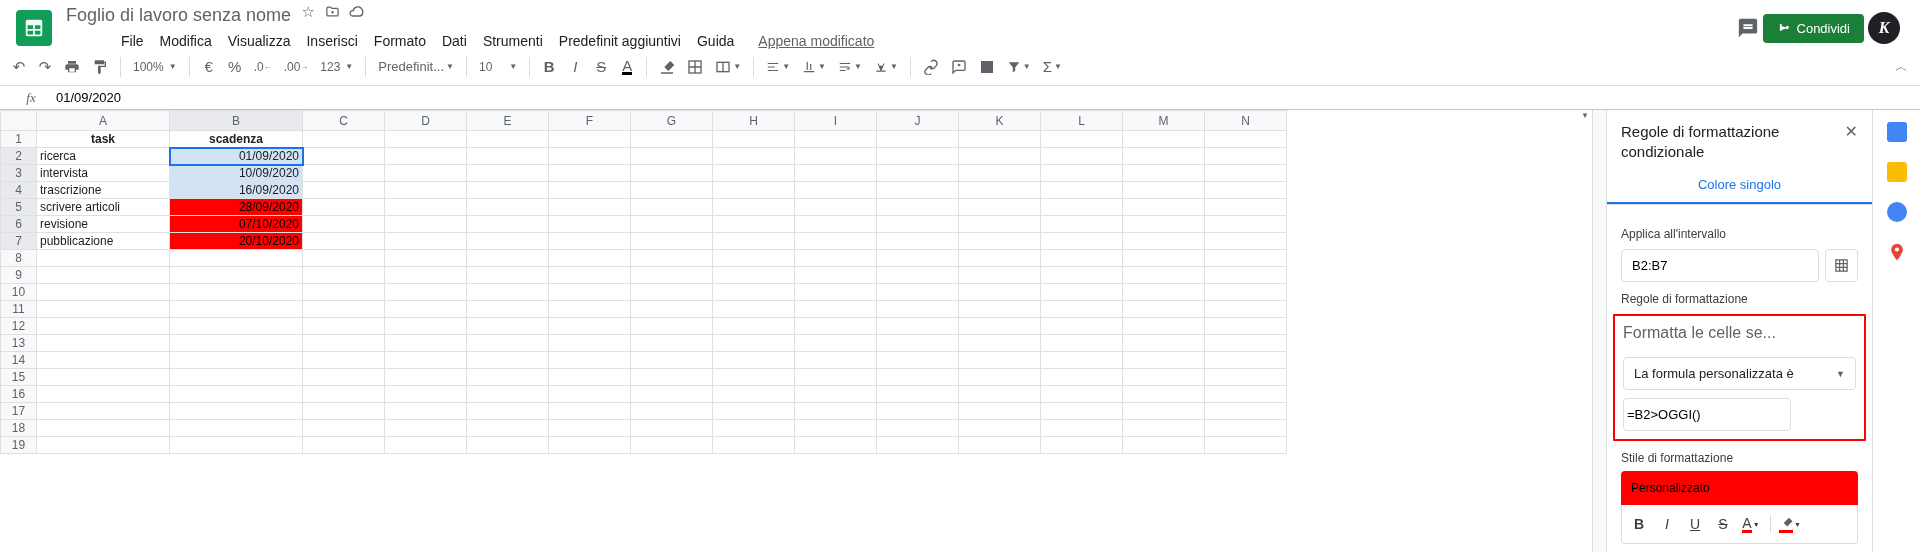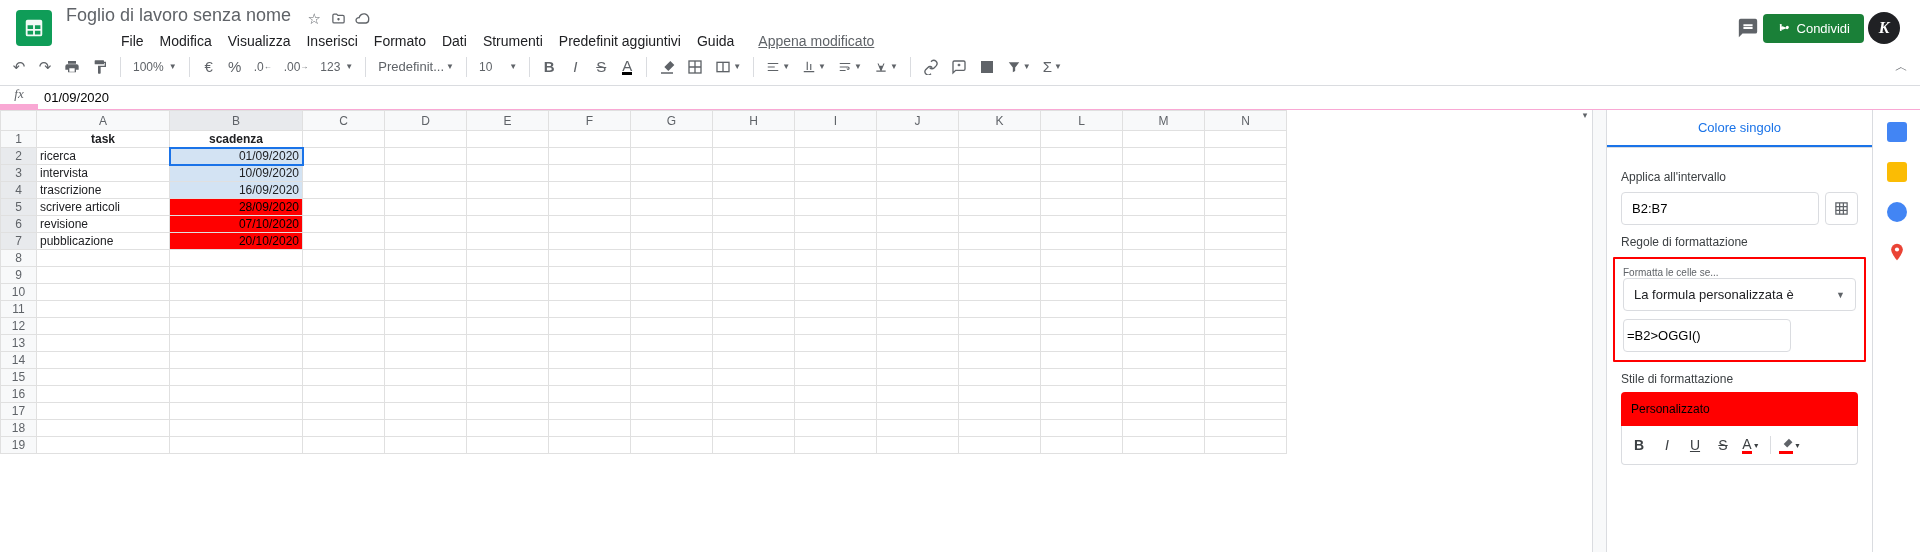--- a/index.html
+++ b/index.html
@@ -4,21 +4,21 @@
 <style>
 * { margin: 0; padding: 0; box-sizing: border-box; }
 body { font-family: Arial, "Google Sans", sans-serif; font-size: 13px; color: #202124; background: #fff; overflow: hidden; }
 .app { display: flex; flex-direction: column; height: 552px; width: 1920px; }
 
 
 .titlebar { display: flex; align-items: center; padding: 8px 8px 0 8px; height: 48px; }
 .logo { width: 36px; height: 36px; background: #0f9d58; border-radius: 4px; display: flex; align-items: center; justify-content: center; color: #fff; font-size: 16px; margin: 0 8px; }
 .logo svg { width: 22px; height: 28px; }
 .title-block { flex: 1; display: flex; flex-direction: column; }
-.title-row { display: flex; align-items: flex-end; gap: 8px; }
+.title-row { display: flex; align-items: flex-start; gap: 2px; }
 .doc-title { font-size: 18px; color: #5f6368; padding: 2px 6px; }
 .title-icons { display: flex; gap: 6px; }
 .title-icons .ticon { width: 18px; height: 18px; display: inline-flex; align-items: center; justify-content: center; color: #5f6368; font-size: 15px; }
 .right-actions { display: flex; align-items: center; gap: 4px; padding-right: 12px; }
 .chat-icon, .avatar { cursor: pointer; }
 .share-btn { background: #1a8038; color: #fff; border: none; border-radius: 4px; padding: 7px 14px; font-size: 13px; font-weight: 500; display: flex; align-items: center; gap: 6px; cursor: pointer; }
 .avatar { width: 32px; height: 32px; border-radius: 50%; background: #202124; color: #fff; display: flex; align-items: center; justify-content: center; font-weight: bold; font-size: 16px; font-style: italic; font-family: serif; }
 
 
 .menubar { display: flex; align-items: center; padding: 0 8px 0 54px; height: 26px; gap: 2px; }
@@ -29,21 +29,21 @@
 .toolbar { display: flex; align-items: center; padding: 4px 8px; height: 38px; border-bottom: 1px solid #dadce0; gap: 4px; }
 .tbi { min-width: 22px; height: 26px; display: inline-flex; align-items: center; justify-content: center; color: #5f6368; border-radius: 2px; cursor: pointer; font-size: 15px; padding: 0 4px; }
 .tbi.text { font-size: 12px; gap: 3px; }
 .tbi .caret { font-size: 8px; margin-left: 2px; }
 .tsep { width: 1px; height: 20px; background: #dadce0; margin: 0 4px; }
 .tbi.font-sel { min-width: 80px; justify-content: space-between; font-size: 13px; }
 .toolbar-spacer { flex: 1; }
 .collapse-btn { cursor: pointer; color: #5f6368; padding: 4px; }
 
 
-.formula-bar { display: flex; align-items: flex-start; height: 24px; border-bottom: 6px solid #f9a8d4; }
+.formula-bar { display: flex; align-items: center; height: 24px; border-bottom: 1px solid #f9a8d4; padding-left: 12px; }
 .fx { width: 38px; text-align: center; color: #5f6368; font-style: italic; font-family: serif; font-size: 13px; }
 .formula-input { flex: 1; padding: 4px 6px; border: none; outline: none; font-size: 13px; }
 
 
 .main { flex: 1; display: flex; overflow: hidden; }
 .sheet-area { flex: 1; display: flex; overflow: hidden; position: relative; }
 .grid { flex: 1; overflow: hidden; position: relative; }
 
 
 .sheet-table { border-collapse: collapse; table-layout: fixed; }
@@ -77,21 +77,21 @@
 .panel-close { color: #5f6368; cursor: pointer; font-size: 16px; }
 .panel-tabs { display: flex; border-bottom: 1px solid #dadce0; }
 .panel-tab { flex: 1; text-align: center; padding: 10px 4px; font-size: 13px; color: #5f6368; cursor: pointer; border-bottom: 2px solid transparent; }
 .panel-tab.active { color: #1a73e8; border-bottom-color: #1a73e8; }
 .panel-body { padding: 12px 14px; overflow: auto; }
 .section-label { font-size: 12px; color: #3c4043; font-weight: 400; margin: 10px 0 8px; }
 .range-row { display: flex; gap: 6px; }
 .range-input { flex: 1; border: 1px solid #dadce0; border-radius: 4px; padding: 8px 10px; font-size: 13px; }
 .range-grid-btn { width: 34px; border: 1px solid #dadce0; border-radius: 4px; display: flex; align-items: center; justify-content: center; cursor: pointer; color: #5f6368; }
 .highlight-box { border: 2px solid #ff0000; padding: 8px; margin: 0 -8px 10px; border-radius: 1px; }
-.subtle { font-size: 10px; color: #5f6368; margin-bottom: 0; }
+.subtle { font-size: 16px; color: #5f6368; margin-bottom: 15px; }
 .select-row { border: 1px solid #dadce0; border-radius: 4px; padding: 8px 10px; display: flex; justify-content: space-between; align-items: center; cursor: pointer; font-size: 13px; margin-bottom: 8px; }
 .formula-field { width: 72%; border: 1px solid #dadce0; border-radius: 4px; padding: 8px 3px; font-size: 13px; }
 .style-preview { background: #ff0000; color: #000; padding: 10px 10px; font-size: 12px; border-radius: 4px 4px 0 0; }
 .style-btns { display: flex; align-items: center; gap: 2px; padding: 6px 4px; border: 1px solid #dadce0; border-top: none; border-radius: 0 0 4px 4px; }
 .style-btn { width: 26px; height: 26px; display: inline-flex; align-items: center; justify-content: center; cursor: pointer; font-size: 14px; color: #3c4043; position: relative; }
 .style-btn .caret { font-size: 7px; margin-left: 1px; }
 .txtcolor-underline { border-bottom: 3px solid #ff0000; line-height: 14px; }
 .fillcolor-underline { border-bottom: 3px solid #ff0000; line-height: 14px; }
 .style-sep { width: 1px; height: 18px; background: #dadce0; margin: 0 4px; }
 
@@ -631,20 +631,24 @@
                 <td></td>
                 <td></td>
               </tr>
             </tbody>
         </table>
       </div>
       <div class="vscroll-space"></div>
     </div>
 
     <div class="panel">
+      <div class="panel-header">
+        <div class="panel-title">Regole di formattazione condizionale</div>
+        <span class="panel-close">✕</span>
+      </div>
       <div class="panel-tabs">
         <div class="panel-tab active">Colore singolo</div>
       </div>
       <div class="panel-body">
         <div class="section-label">Applica all'intervallo</div>
         <div class="range-row">
           <input class="range-input" value="B2:B7" style="">
           <div class="range-grid-btn">
             <svg width="15" height="15" viewBox="0 0 24 24" fill="none" stroke="#5f6368" stroke-width="2">
                 <rect x="3" y="3" width="18" height="18"></rect>

